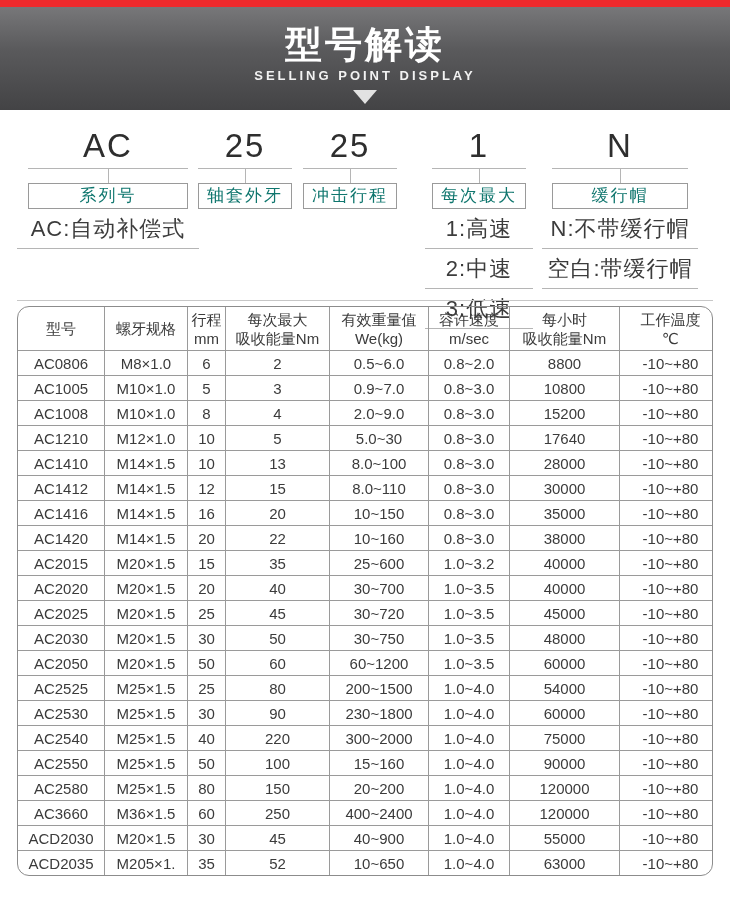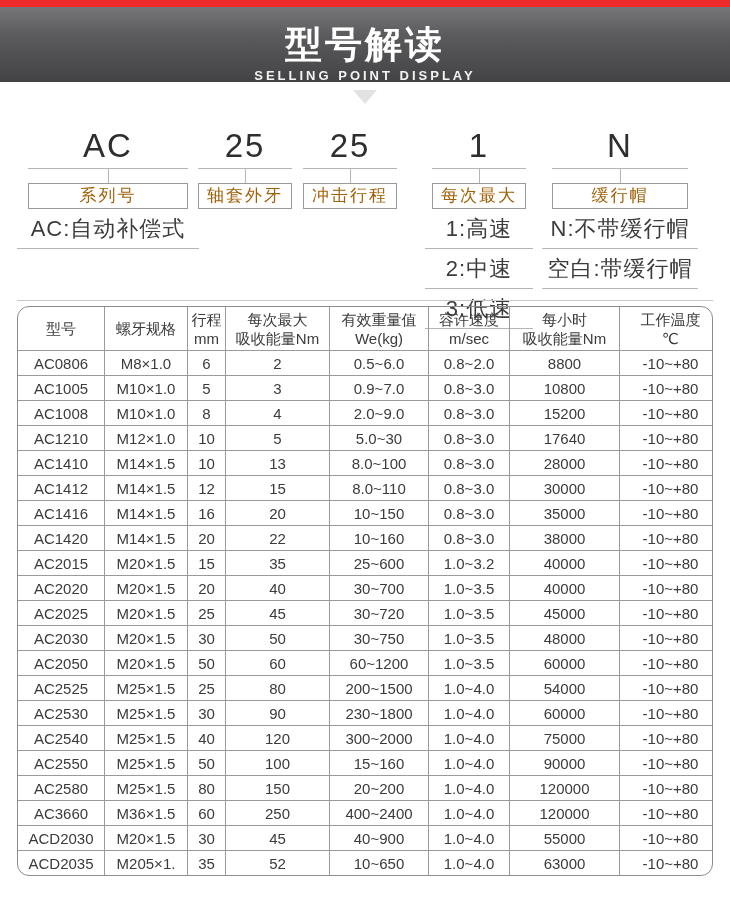--- a/index.html
+++ b/index.html
@@ -2,21 +2,21 @@
 <html><head>
 <meta charset="utf-8">
 <style>
   html,body{margin:0;padding:0;background:#fff;}
   .page{
     position:relative;width:730px;height:912px;margin:0 auto;background:#fff;
     font-family:"Liberation Sans","DejaVu Sans",sans-serif;overflow:hidden;
   }
   
   .banner{
-    position:absolute;left:0;top:0;width:730px;height:82px;
+    position:absolute;left:0;top:0;width:730px;height:110px;
     background:linear-gradient(180deg,#7c7c7e 0%,#5a5a5c 45%,#434345 100%);
     text-align:center;
   }
   .red-strip{position:absolute;left:0;top:0;width:100%;height:7px;background:#ee2a2c;}
   .banner .title{
     margin:0;padding-top:24px;color:#ffffff;font-size:37px;font-weight:900;
     letter-spacing:3px;line-height:42px;
   }
   .banner .subtitle{
     margin-top:2px;color:#f2f2f2;font-size:13px;font-weight:700;letter-spacing:3px;
@@ -32,21 +32,21 @@
   .dcol:nth-child(1){left:28px;width:160px;}
   .dcol:nth-child(2){left:198px;width:94px;}
   .dcol:nth-child(3){left:303px;width:94px;}
   .dcol:nth-child(4){left:432px;width:94px;}
   .dcol:nth-child(5){left:552px;width:136px;}
   .dcode{font-size:33px;line-height:40px;color:#2e2e2e;letter-spacing:2px;}
   .dhline{width:100%;height:0;border-top:1px solid #b5b5b5;margin-top:2px;}
   .dtick{width:1px;height:14px;background:#b5b5b5;}
   .dbox{
     box-sizing:border-box;width:100%;border:1px solid #9a9a9a;background:#fff;
-    text-align:center;font-size:17px;line-height:24px;color:#a16207;letter-spacing:2px;
+    text-align:center;font-size:17px;line-height:24px;color:#0f766e;letter-spacing:2px;
   }
   .dnote{
     width:114%;text-align:center;font-size:22px;color:#3c3c3c;letter-spacing:1px;
     padding:5px 0 4px;border-bottom:1px solid #b5b5b5;
   }
   
   .table-area{position:absolute;left:17px;top:300px;width:696px;}
   .top-line{width:100%;height:0;border-top:1px solid #c7c7c7;margin-bottom:5px;}
   .table-wrap{
     box-sizing:border-box;width:696px;border:1px solid #8c8c8c;border-radius:12px;overflow:hidden;
@@ -311,21 +311,21 @@
               <td>90</td>
               <td>230~1800</td>
               <td>1.0~4.0</td>
               <td>60000</td>
               <td>-10~+80</td>
             </tr>
             <tr>
               <td>AC2540</td>
               <td>M25×1.5</td>
               <td>40</td>
-              <td>120</td>
+              <td>220</td>
               <td>300~2000</td>
               <td>1.0~4.0</td>
               <td>75000</td>
               <td>-10~+80</td>
             </tr>
             <tr>
               <td>AC2550</td>
               <td>M25×1.5</td>
               <td>50</td>
               <td>100</td>

